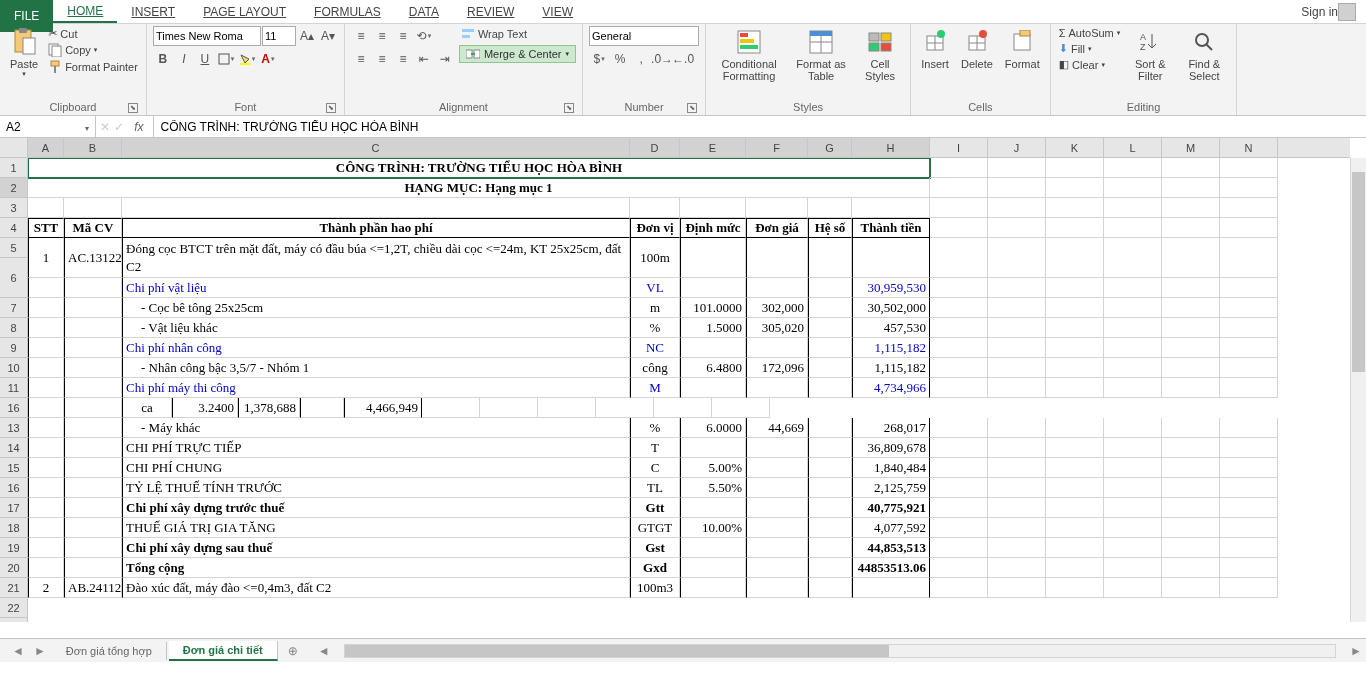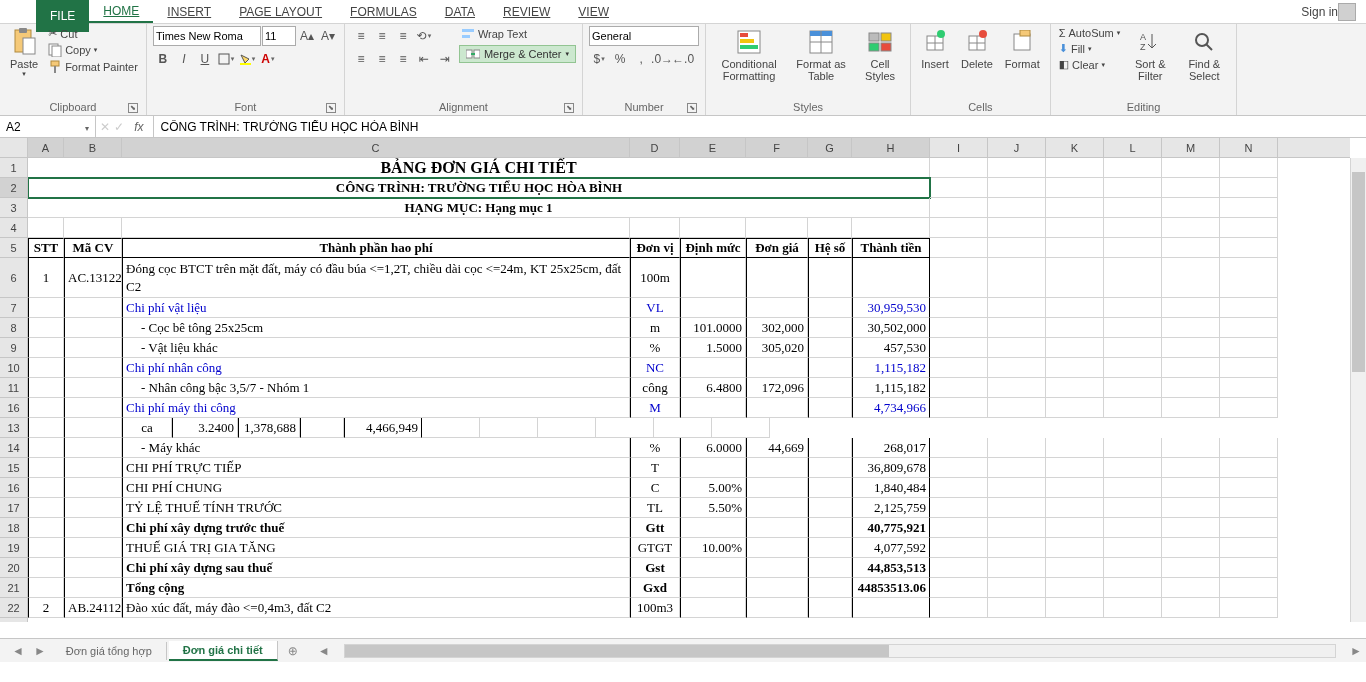--- a/index.html
+++ b/index.html
@@ -1,20 +1,20 @@
 <!DOCTYPE html>
 <html><head>
 <meta charset="utf-8">
 <style>
 * { margin: 0; padding: 0; box-sizing: border-box; }
 body { font-family: "Segoe UI", Arial, sans-serif; font-size: 12px; background: #fff; overflow: hidden; width: 1366px; height: 682px; }
 
 
 .tabbar { height: 24px; background: #fff; display: flex; align-items: stretch; border-bottom: 1px solid #d4d4d4; }
-.tab-file { background: #217346; color: #fff; padding: 16px 14px; display: flex; align-items: center; font-size: 12px; margin-left: 36px; }
+.tab-file { background: #217346; color: #fff; padding: 16px 14px; display: flex; align-items: center; font-size: 12px; }
 .tab { padding: 0 14px; display: flex; align-items: center; color: #444; font-size: 12px; cursor: pointer; text-decoration: underline; }
 .tab.active { color: #217346; border-bottom: 2px solid #217346; }
 .signin { margin-left: auto; padding: 0 10px; display: flex; align-items: center; color: #444; }
 .avatar-icon { width: 18px; height: 18px; background: #d0d0d0; border: 1px solid #aaa; }
 
 
 .ribbon { height: 92px; background: #f3f3f3; border-bottom: 1px solid #c6c6c6; display: flex; }
 .group { border-right: 1px solid #d4d4d4; padding: 2px 6px 0 6px; display: flex; flex-direction: column; justify-content: space-between; }
 .group-body { display: flex; align-items: flex-start; gap: 4px; flex: 1; }
 .group-label { text-align: center; font-size: 11px; color: #666; padding: 2px 0; position: relative; }
@@ -399,29 +399,20 @@
       <div class="rh">15</div>
       <div class="rh">16</div>
       <div class="rh">17</div>
       <div class="rh">18</div>
       <div class="rh">19</div>
       <div class="rh">20</div>
       <div class="rh">21</div>
       <div class="rh">22</div>
     </div>
   <div class="cells" id="cellsarea">
-      <div class="row title-row">
-        <div class="cell center bold" style="width: 902px;">BẢNG ĐƠN GIÁ CHI TIẾT</div>
-        <div class="cell colI" style="width: 58px;"></div>
-        <div class="cell colJ" style="width: 58px;"></div>
-        <div class="cell colK" style="width: 58px;"></div>
-        <div class="cell colL" style="width: 58px;"></div>
-        <div class="cell colM" style="width: 58px;"></div>
-        <div class="cell colN" style="width: 58px;"></div>
-      </div>
       <div class="row">
         <div class="cell center bold bt bl br sel-cell" style="width: 902px; border-top: 1px solid rgb(0, 0, 0); border-left: 1px solid rgb(0, 0, 0); border-right: 1px solid rgb(0, 0, 0);">CÔNG TRÌNH: TRƯỜNG TIỂU HỌC HÒA BÌNH</div>
         <div class="cell colI" style="width: 58px;"></div>
         <div class="cell colJ" style="width: 58px;"></div>
         <div class="cell colK" style="width: 58px;"></div>
         <div class="cell colL" style="width: 58px;"></div>
         <div class="cell colM" style="width: 58px;"></div>
         <div class="cell colN" style="width: 58px;"></div>
       </div>
       <div class="row">

